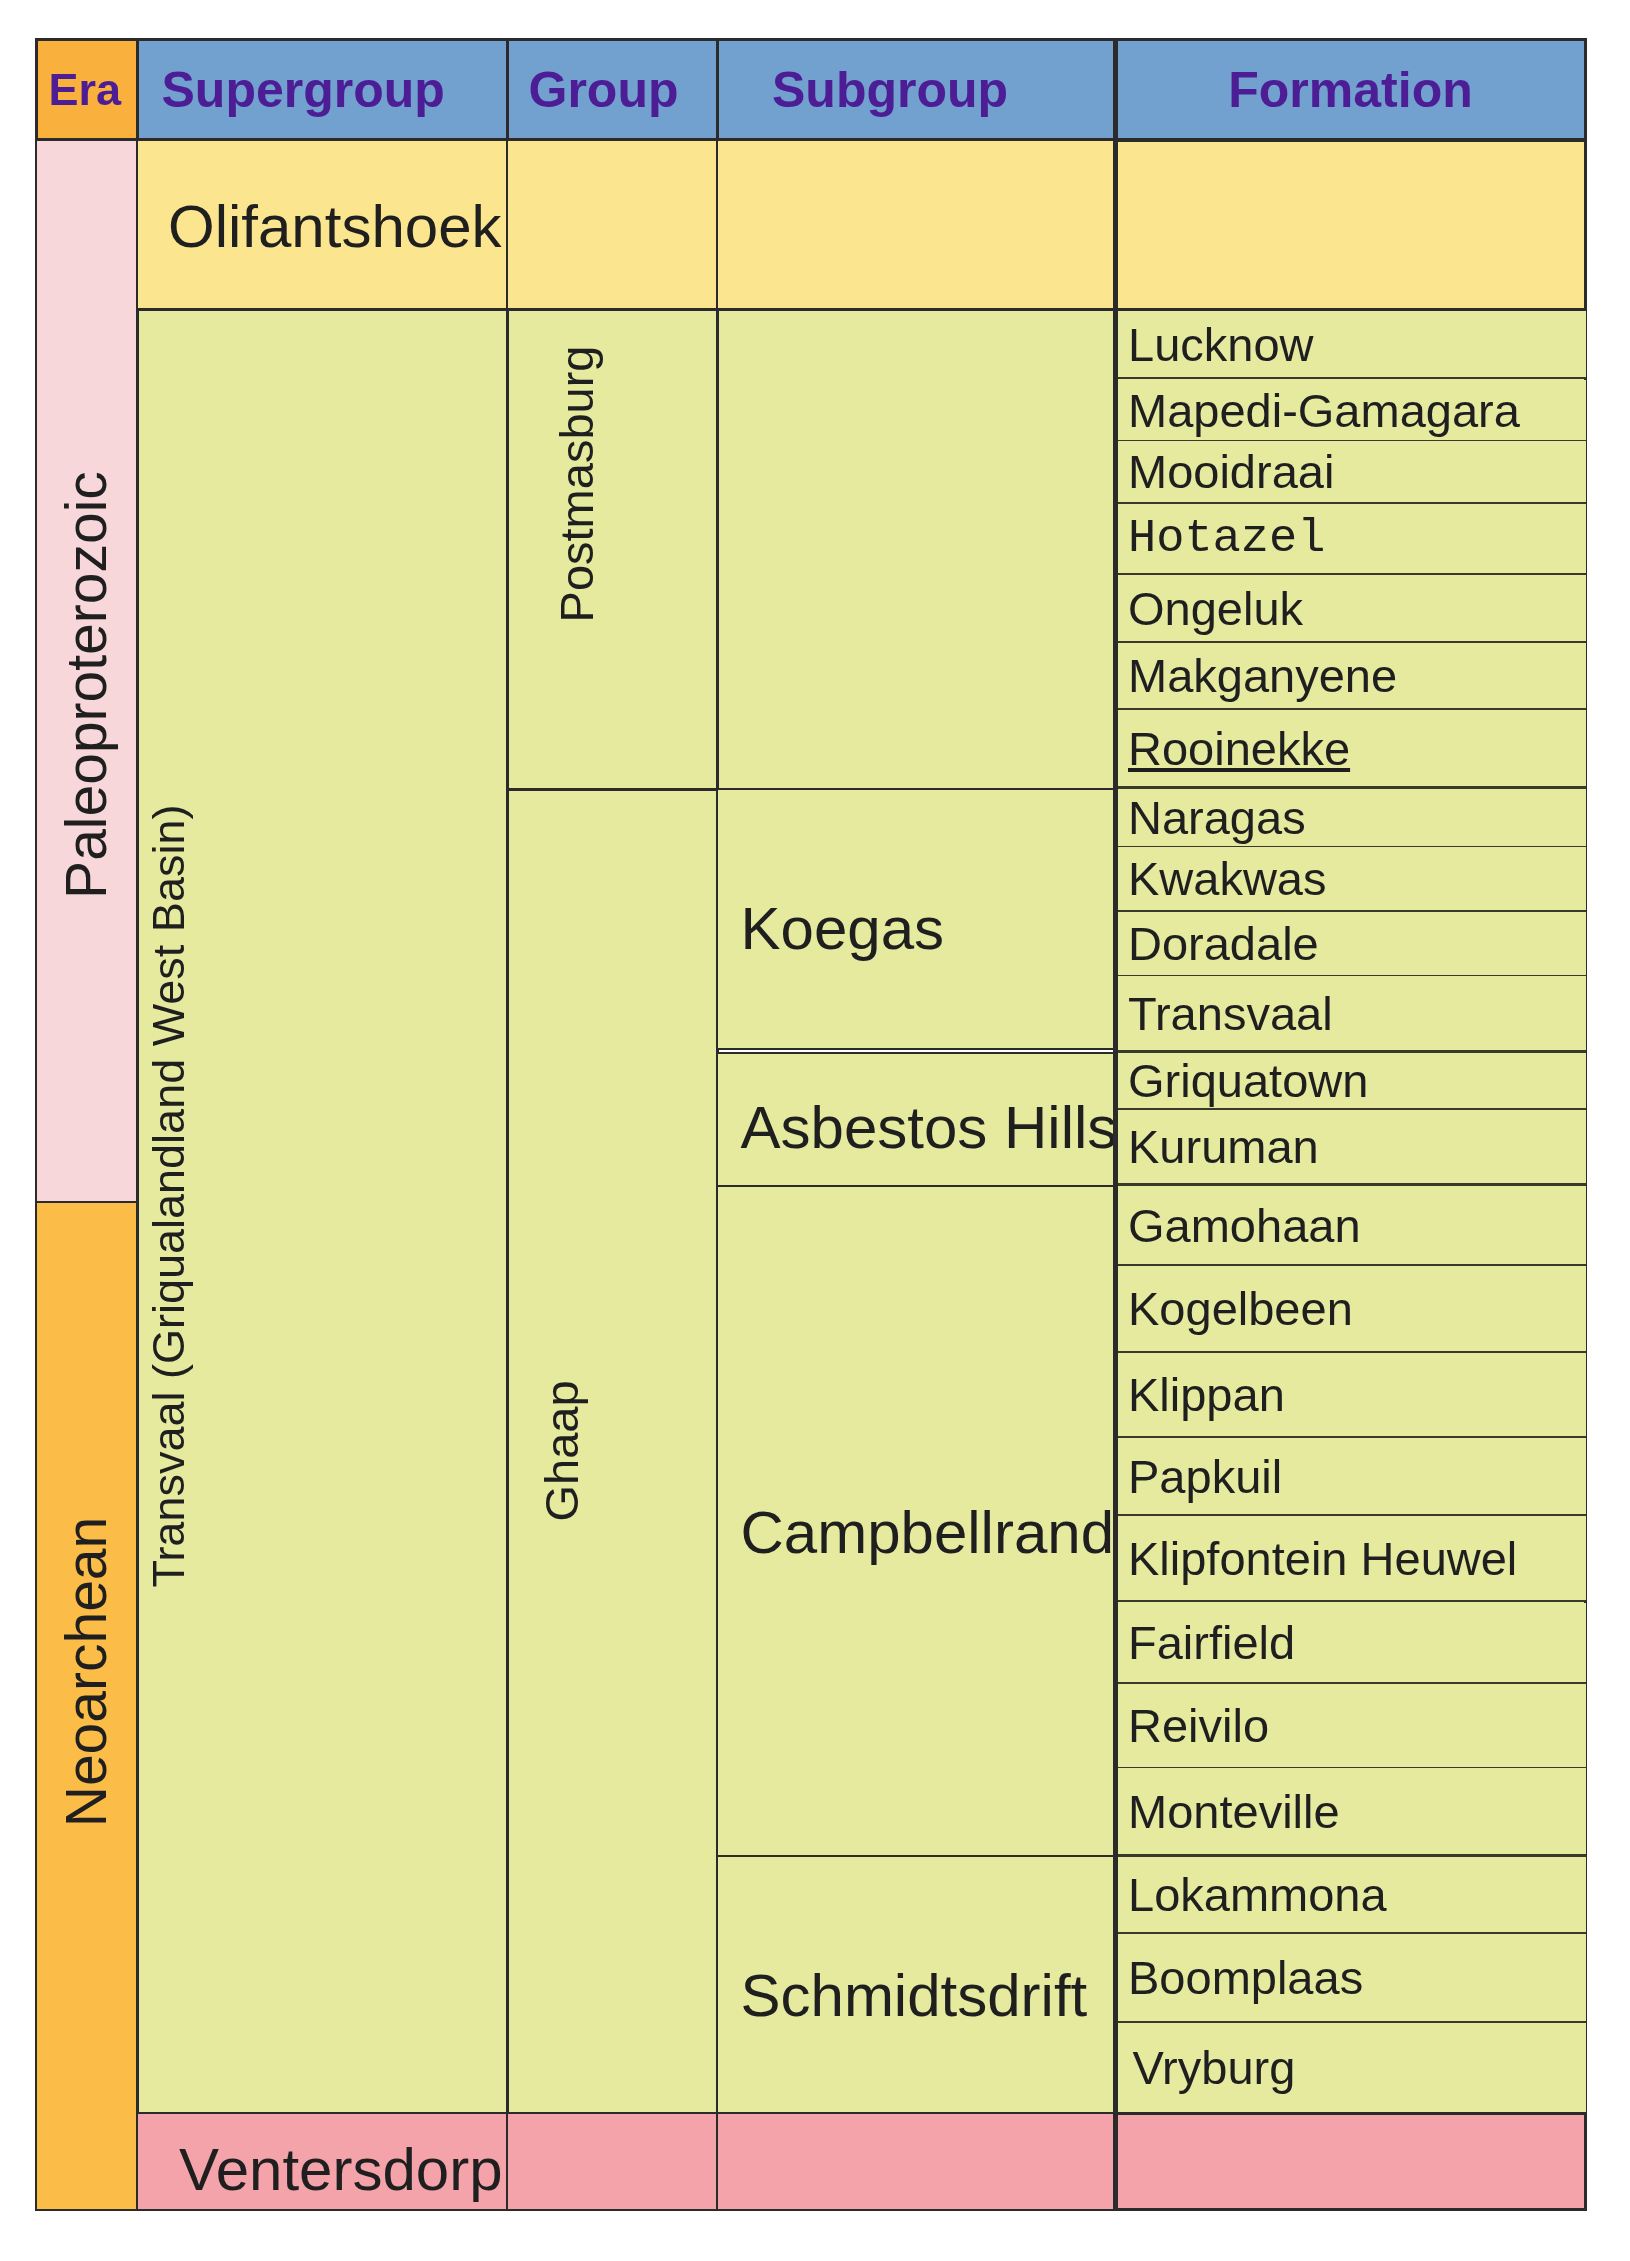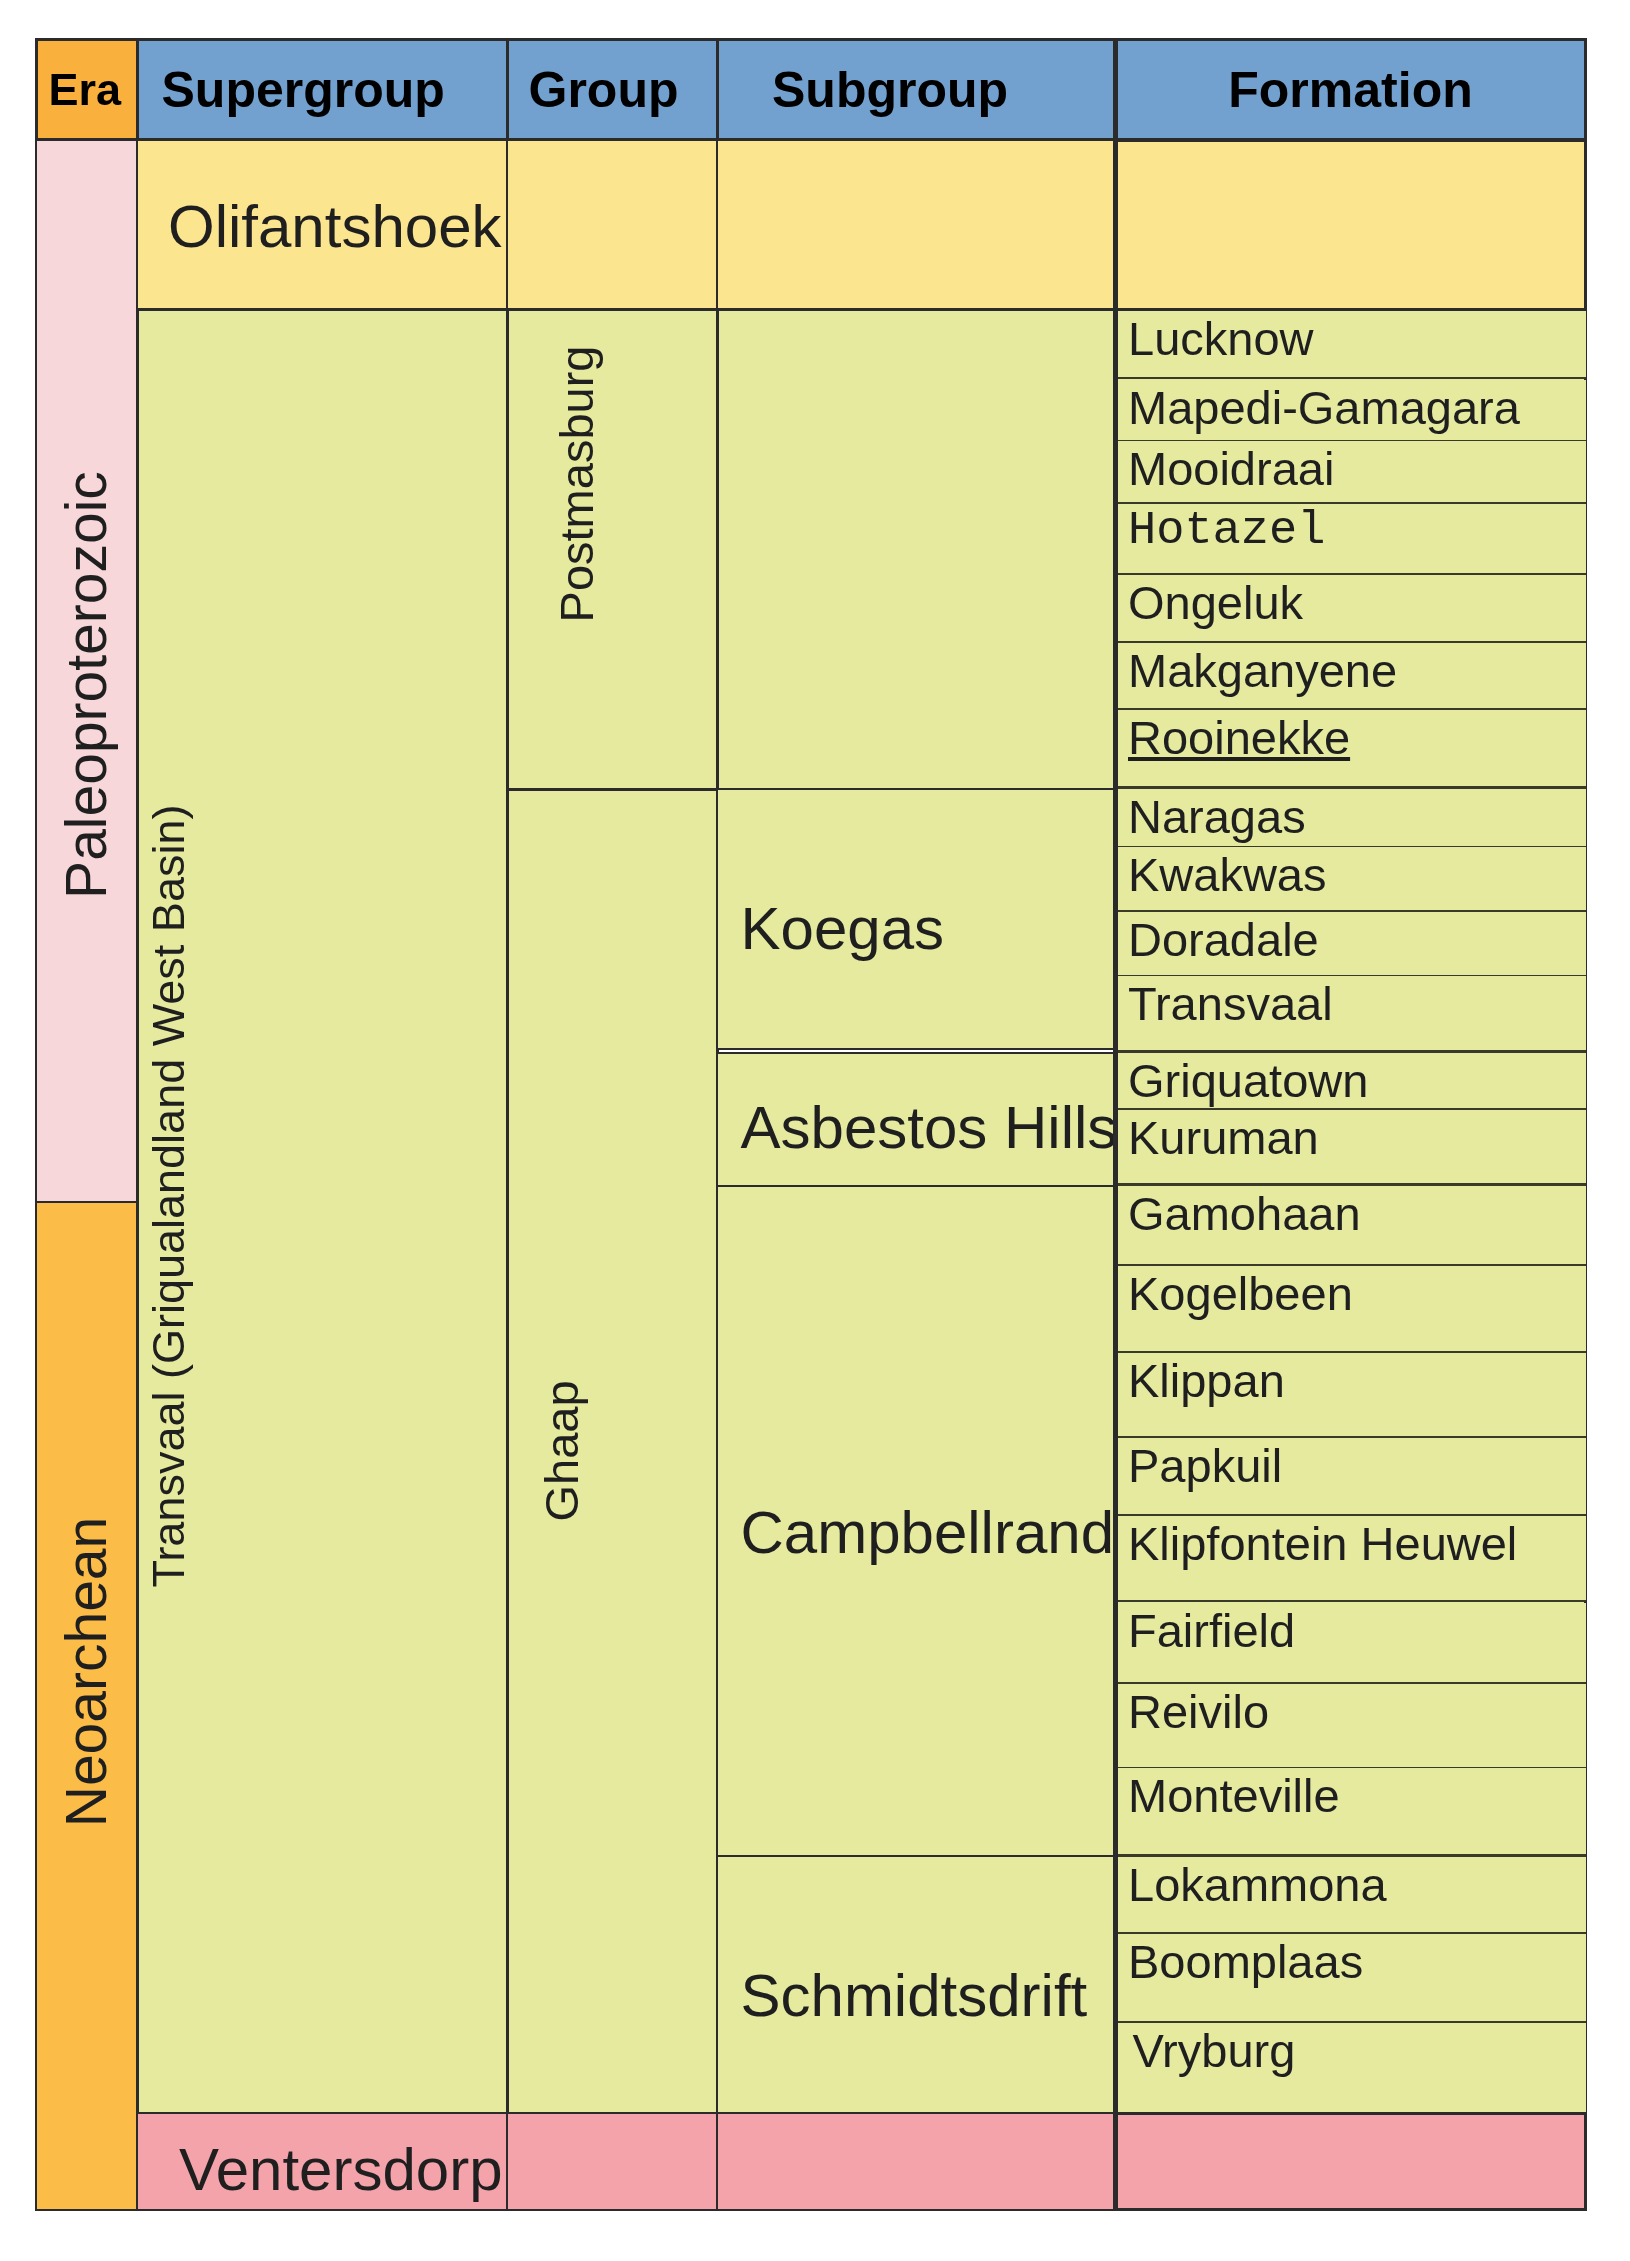--- a/index.html
+++ b/index.html
@@ -1,23 +1,23 @@
 <!DOCTYPE html>
 <html style="font-size:12px"><head>
 <meta charset="utf-8">
 <style>
   html, body { margin: 0; padding: 0; background: #ffffff; }
   body { width: 1630px; height: 2261px; position: relative; overflow: hidden; font-family: "Liberation Sans", sans-serif; color: #1f1f1f; }
   .cell { position: absolute; box-sizing: border-box; border: 2.3px solid #2b2b2b; }
   .thick { border-width: 3.8px; }
-  .hdr { background: #72a0cf; display: flex; align-items: center; justify-content: center; font-weight: bold; font-size: 50px; color: #000000; }
+  .hdr { background: #72a0cf; display: flex; align-items: center; justify-content: center; font-weight: bold; font-size: 50px; color: #4c1d95; }
   .hdr-era { background: #f9b03c; }
   .lbl { position: absolute; font-size: 60px; white-space: nowrap; }
   .rot { position: absolute; white-space: nowrap; transform: rotate(-90deg); transform-origin: center center; }
-  .frow { position: absolute; left: 1116px; width: 470px; box-sizing: border-box; border-bottom: 2.3px solid #3a3a2a; display: flex; align-items: flex-start; padding-left: 12px; font-size: 47px; }
+  .frow { position: absolute; left: 1116px; width: 470px; box-sizing: border-box; border-bottom: 2.3px solid #3a3a2a; display: flex; align-items: center; padding-left: 12px; font-size: 47px; }
   .yellow { background: #fbe58f; }
   .green { background: #e5ea9f; }
   .pink { background: #f3a3a9; }
   .lightpink { background: #f7d7d9; }
   .orange { background: #fbbd48; }
 </style>
 </head>
 <body>
 
 <div class="cell thick hdr hdr-era" style="left:35px; top:38px; width:104px; height:103px; font-size:45px; justify-content:flex-start; padding-left:10.5px;">

